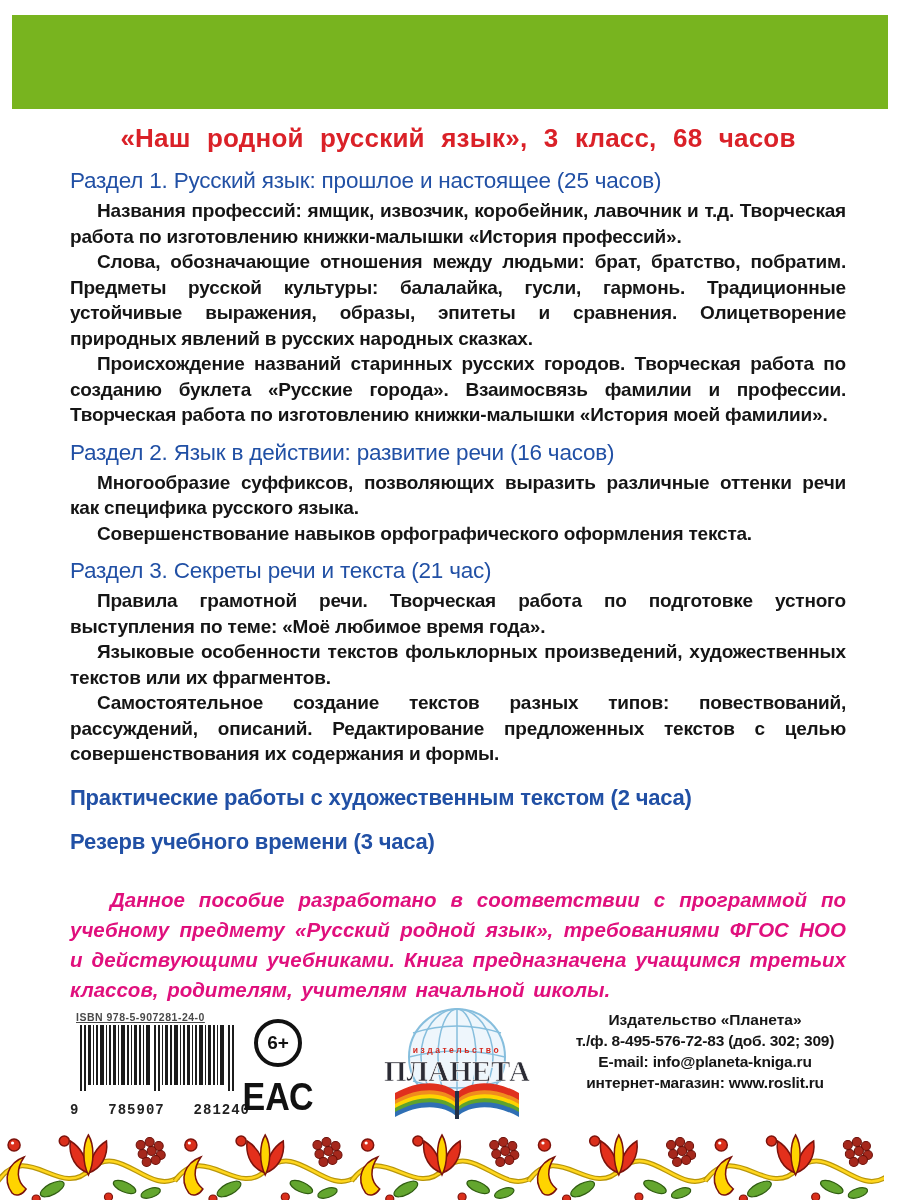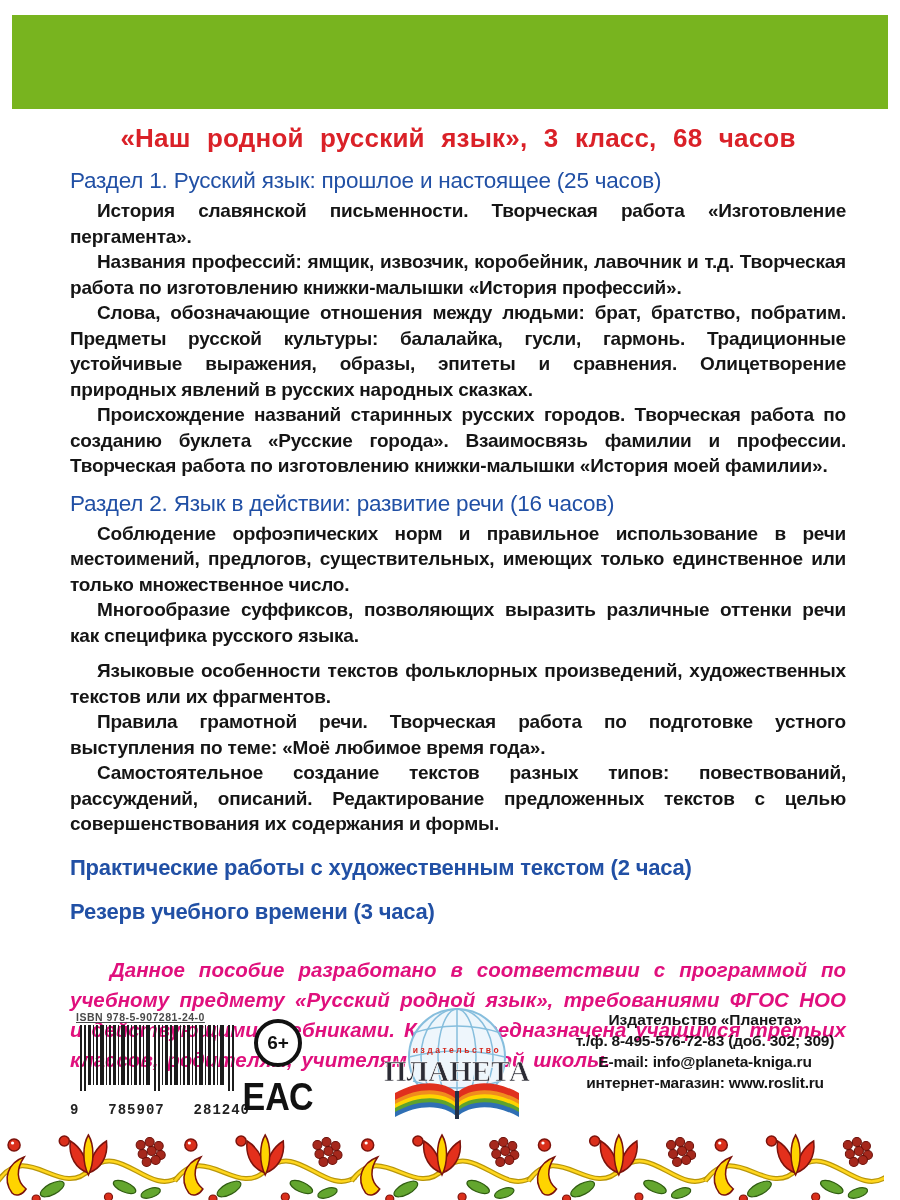--- a/index.html
+++ b/index.html
@@ -56,35 +56,35 @@
 
 <div class="page">
 
   <div class="green-band"></div>
 
   <div class="content">
     <h1 class="title">«Наш родной русский язык», 3 класс, 68 часов</h1>
 
     <div class="section">
       <h2 class="section-heading">Раздел 1. Русский язык: прошлое и настоящее (25 часов)</h2>
-      <p class="body-par">История славянской письменности. Творческая работа «Изготовление пергамента».</p>
       <p class="body-par">Названия профессий: ямщик, извозчик, коробейник, лавочник и т.д. Творческая работа по изготовлению книжки-малышки «История профессий».</p>
       <p class="body-par">Слова, обозначающие отношения между людьми: брат, братство, побратим. Предметы русской культуры: балалайка, гусли, гармонь. Традиционные устойчивые выражения, образы, эпитеты и сравнения. Олицетворение природных явлений в русских народных сказках.</p>
       <p class="body-par">Происхождение названий старинных русских городов. Творческая работа по созданию буклета «Русские города». Взаимосвязь фамилии и профессии. Творческая работа по изготовлению книжки-малышки «История моей фамилии».</p>
     </div>
 
     <div class="section">
       <h2 class="section-heading">Раздел 2. Язык в действии: развитие речи (16 часов)</h2>
-      <p class="body-par">Соблюдение орфоэпических норм и правильное использование в речи местоимений, предлогов, существительных, имеющих только единственное или только множественное число.</p>
       <p class="body-par">Многообразие суффиксов, позволяющих выразить различные оттенки речи как специфика русского языка.</p>
+      <p class="body-par">Совершенствование навыков орфографического оформления текста.</p>
     </div>
 
     <div class="section">
+      <h2 class="section-heading">Раздел 3. Секреты речи и текста (21 час)</h2>
+      <p class="body-par">Правила грамотной речи. Творческая работа по подготовке устного выступления по теме: «Моё любимое время года».</p>
       <p class="body-par">Языковые особенности текстов фольклорных произведений, художественных текстов или их фрагментов.</p>
-      <p class="body-par">Правила грамотной речи. Творческая работа по подготовке устного выступления по теме: «Моё любимое время года».</p>
       <p class="body-par">Самостоятельное создание текстов разных типов: повествований, рассуждений, описаний. Редактирование предложенных текстов с целью совершенствования их содержания и формы.</p>
     </div>
 
     <div class="summary-line">Практические работы с художественным текстом (2 часа)</div>
     <div class="summary-line">Резерв учебного времени (3 часа)</div>
 
     <p class="annotation">Данное пособие разработано в соответствии с программой по учебному предмету «Русский родной язык», требованиями ФГОС НОО и действующими учебниками. Книга предназначена учащимся третьих классов, родителям, учителям начальной школы.</p>
   </div>
 
   <div class="footer">

